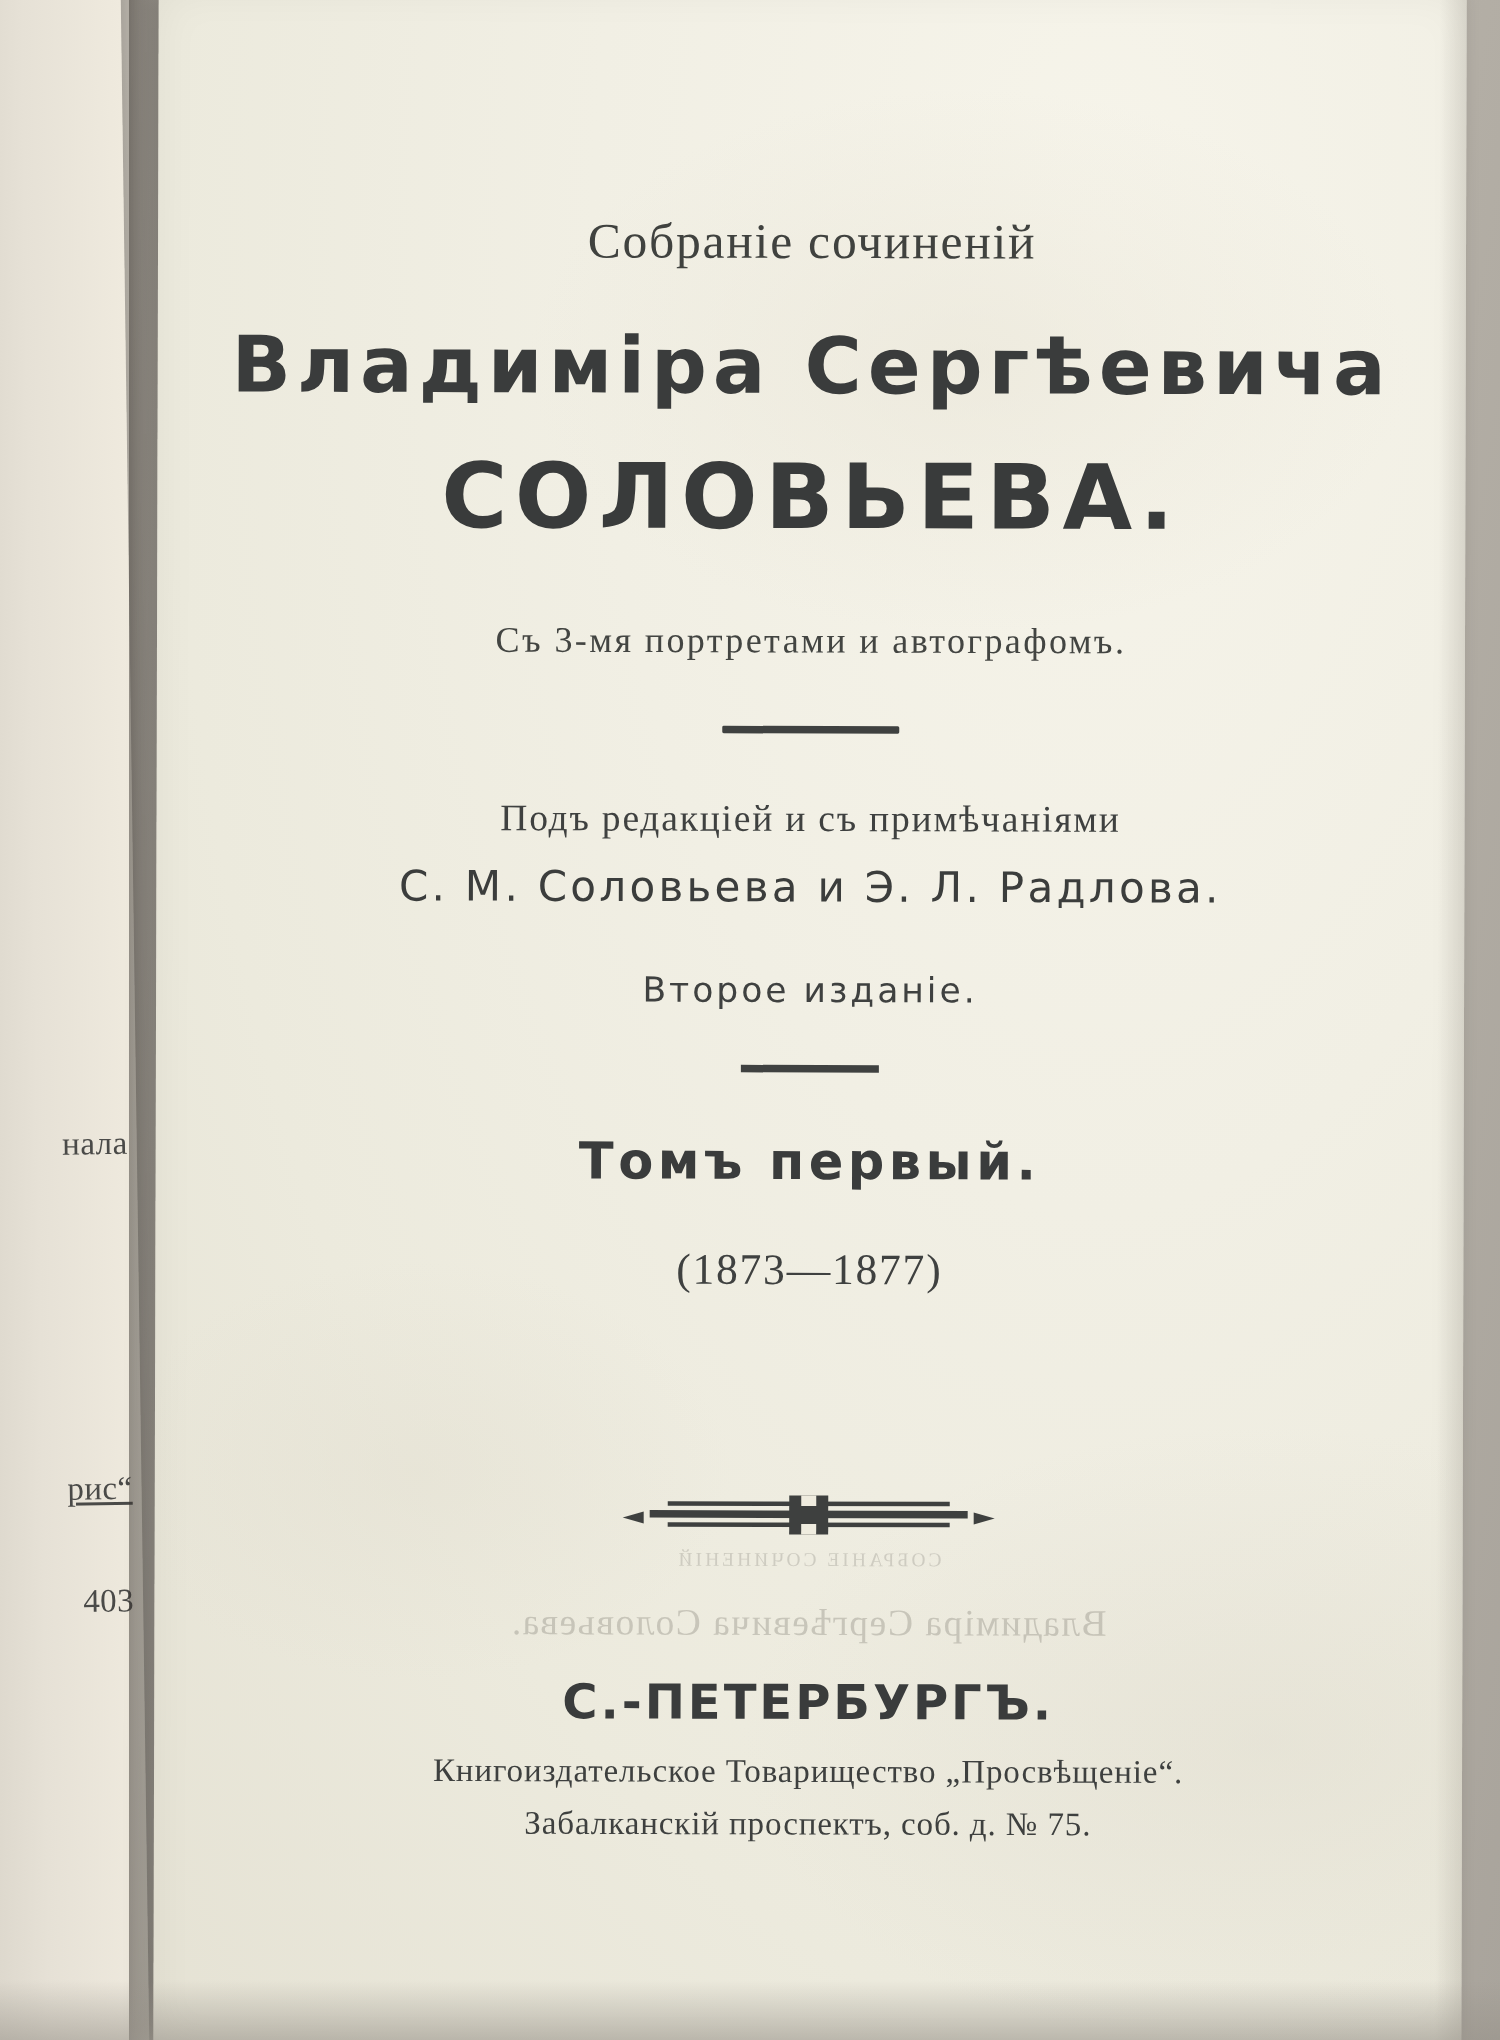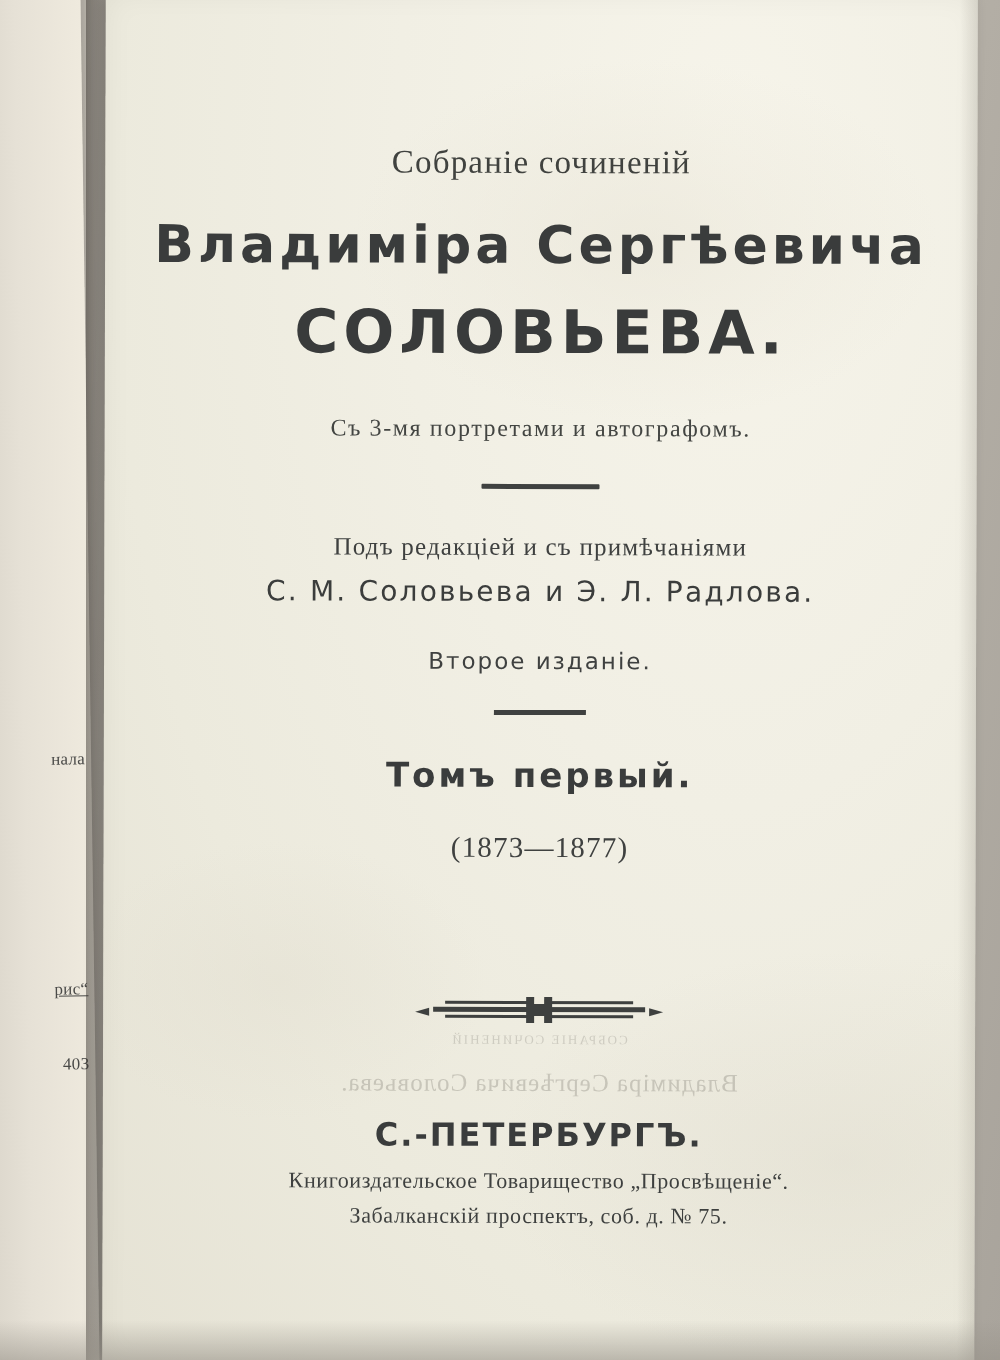--- a/index.html
+++ b/index.html
@@ -30,21 +30,21 @@
     height: 1400px;
     background: linear-gradient(90deg, #d8d3c8 0%, #e6e1d6 45%, #efeade 100%);
     transform: rotate(-0.8deg);
     box-shadow: 2px 0 10px rgba(0,0,0,0.12);
   }
   .left-page-text {
     position: absolute;
     right: 6px;
     font-family: "Liberation Serif", serif;
     color: #4a4a48;
-    font-size: 17px;
+    font-size: 22px;
     letter-spacing: 0.3px;
     white-space: nowrap;
     text-align: left;
   }
   .lp1 { top: 770px; }
   .lp2 { top: 1000px; text-decoration: underline; }
   .lp3 { top: 1075px; margin-left: 28px; }
 
   
   .gutter {

